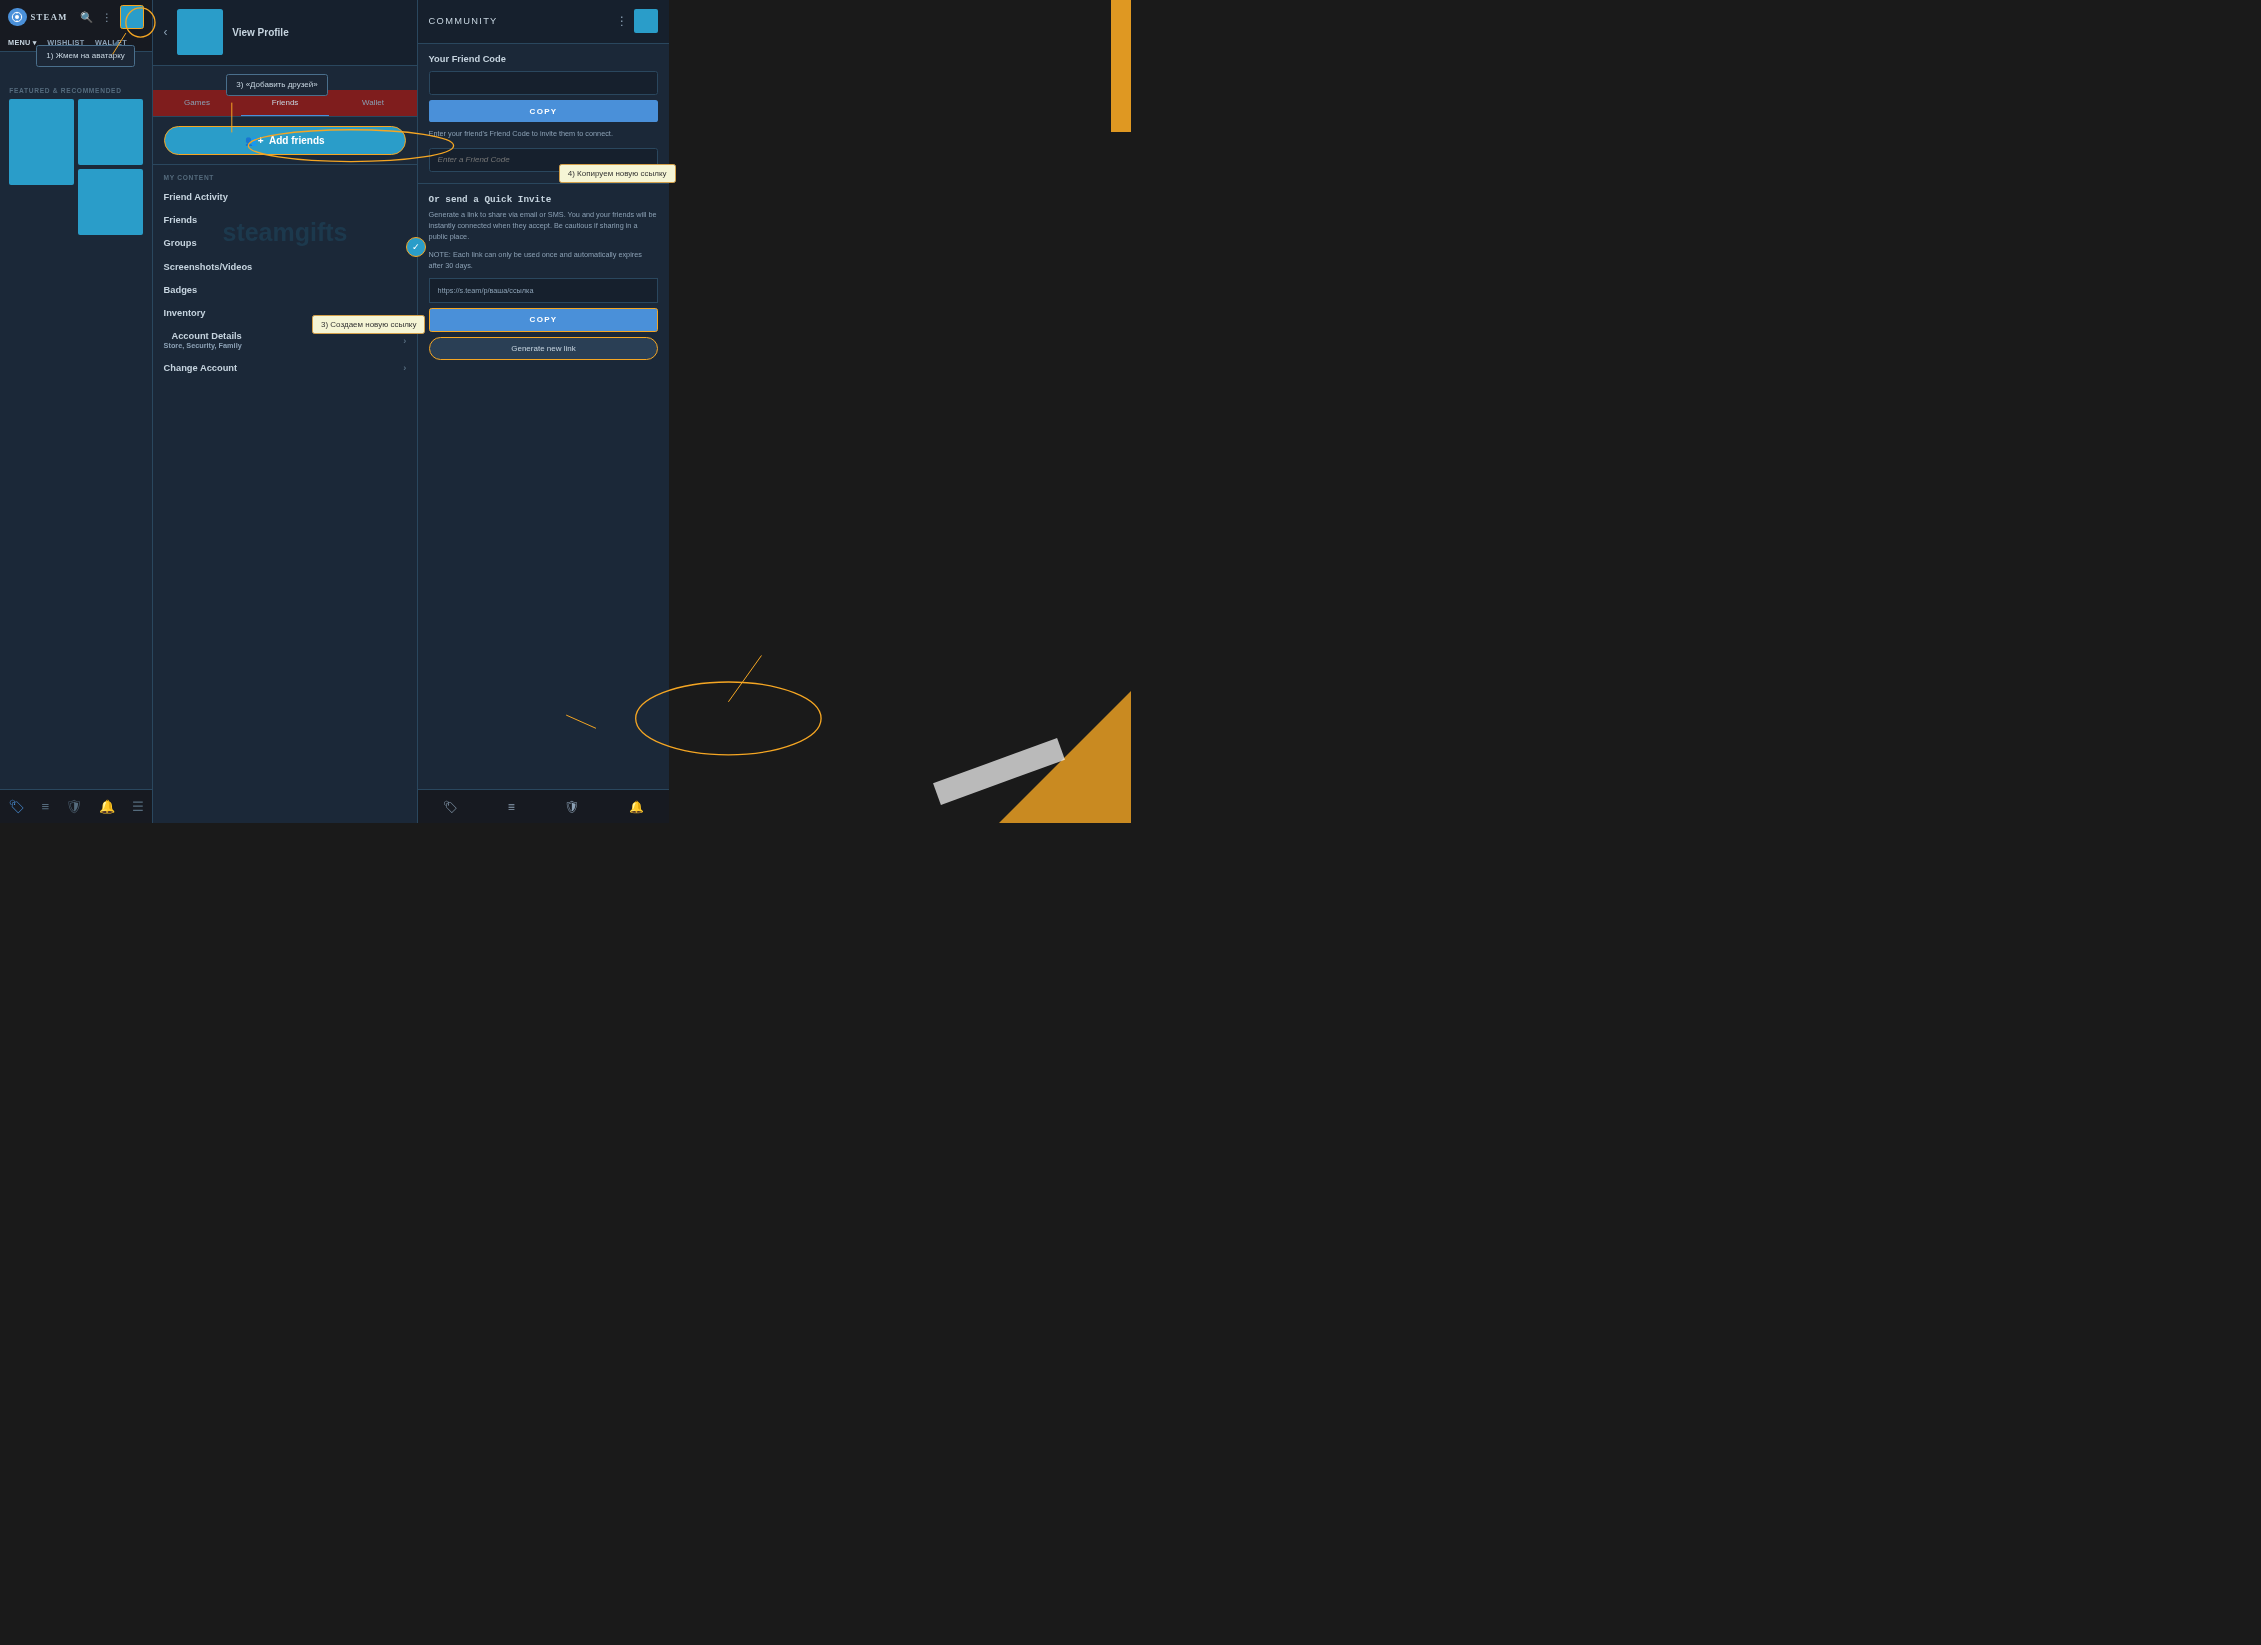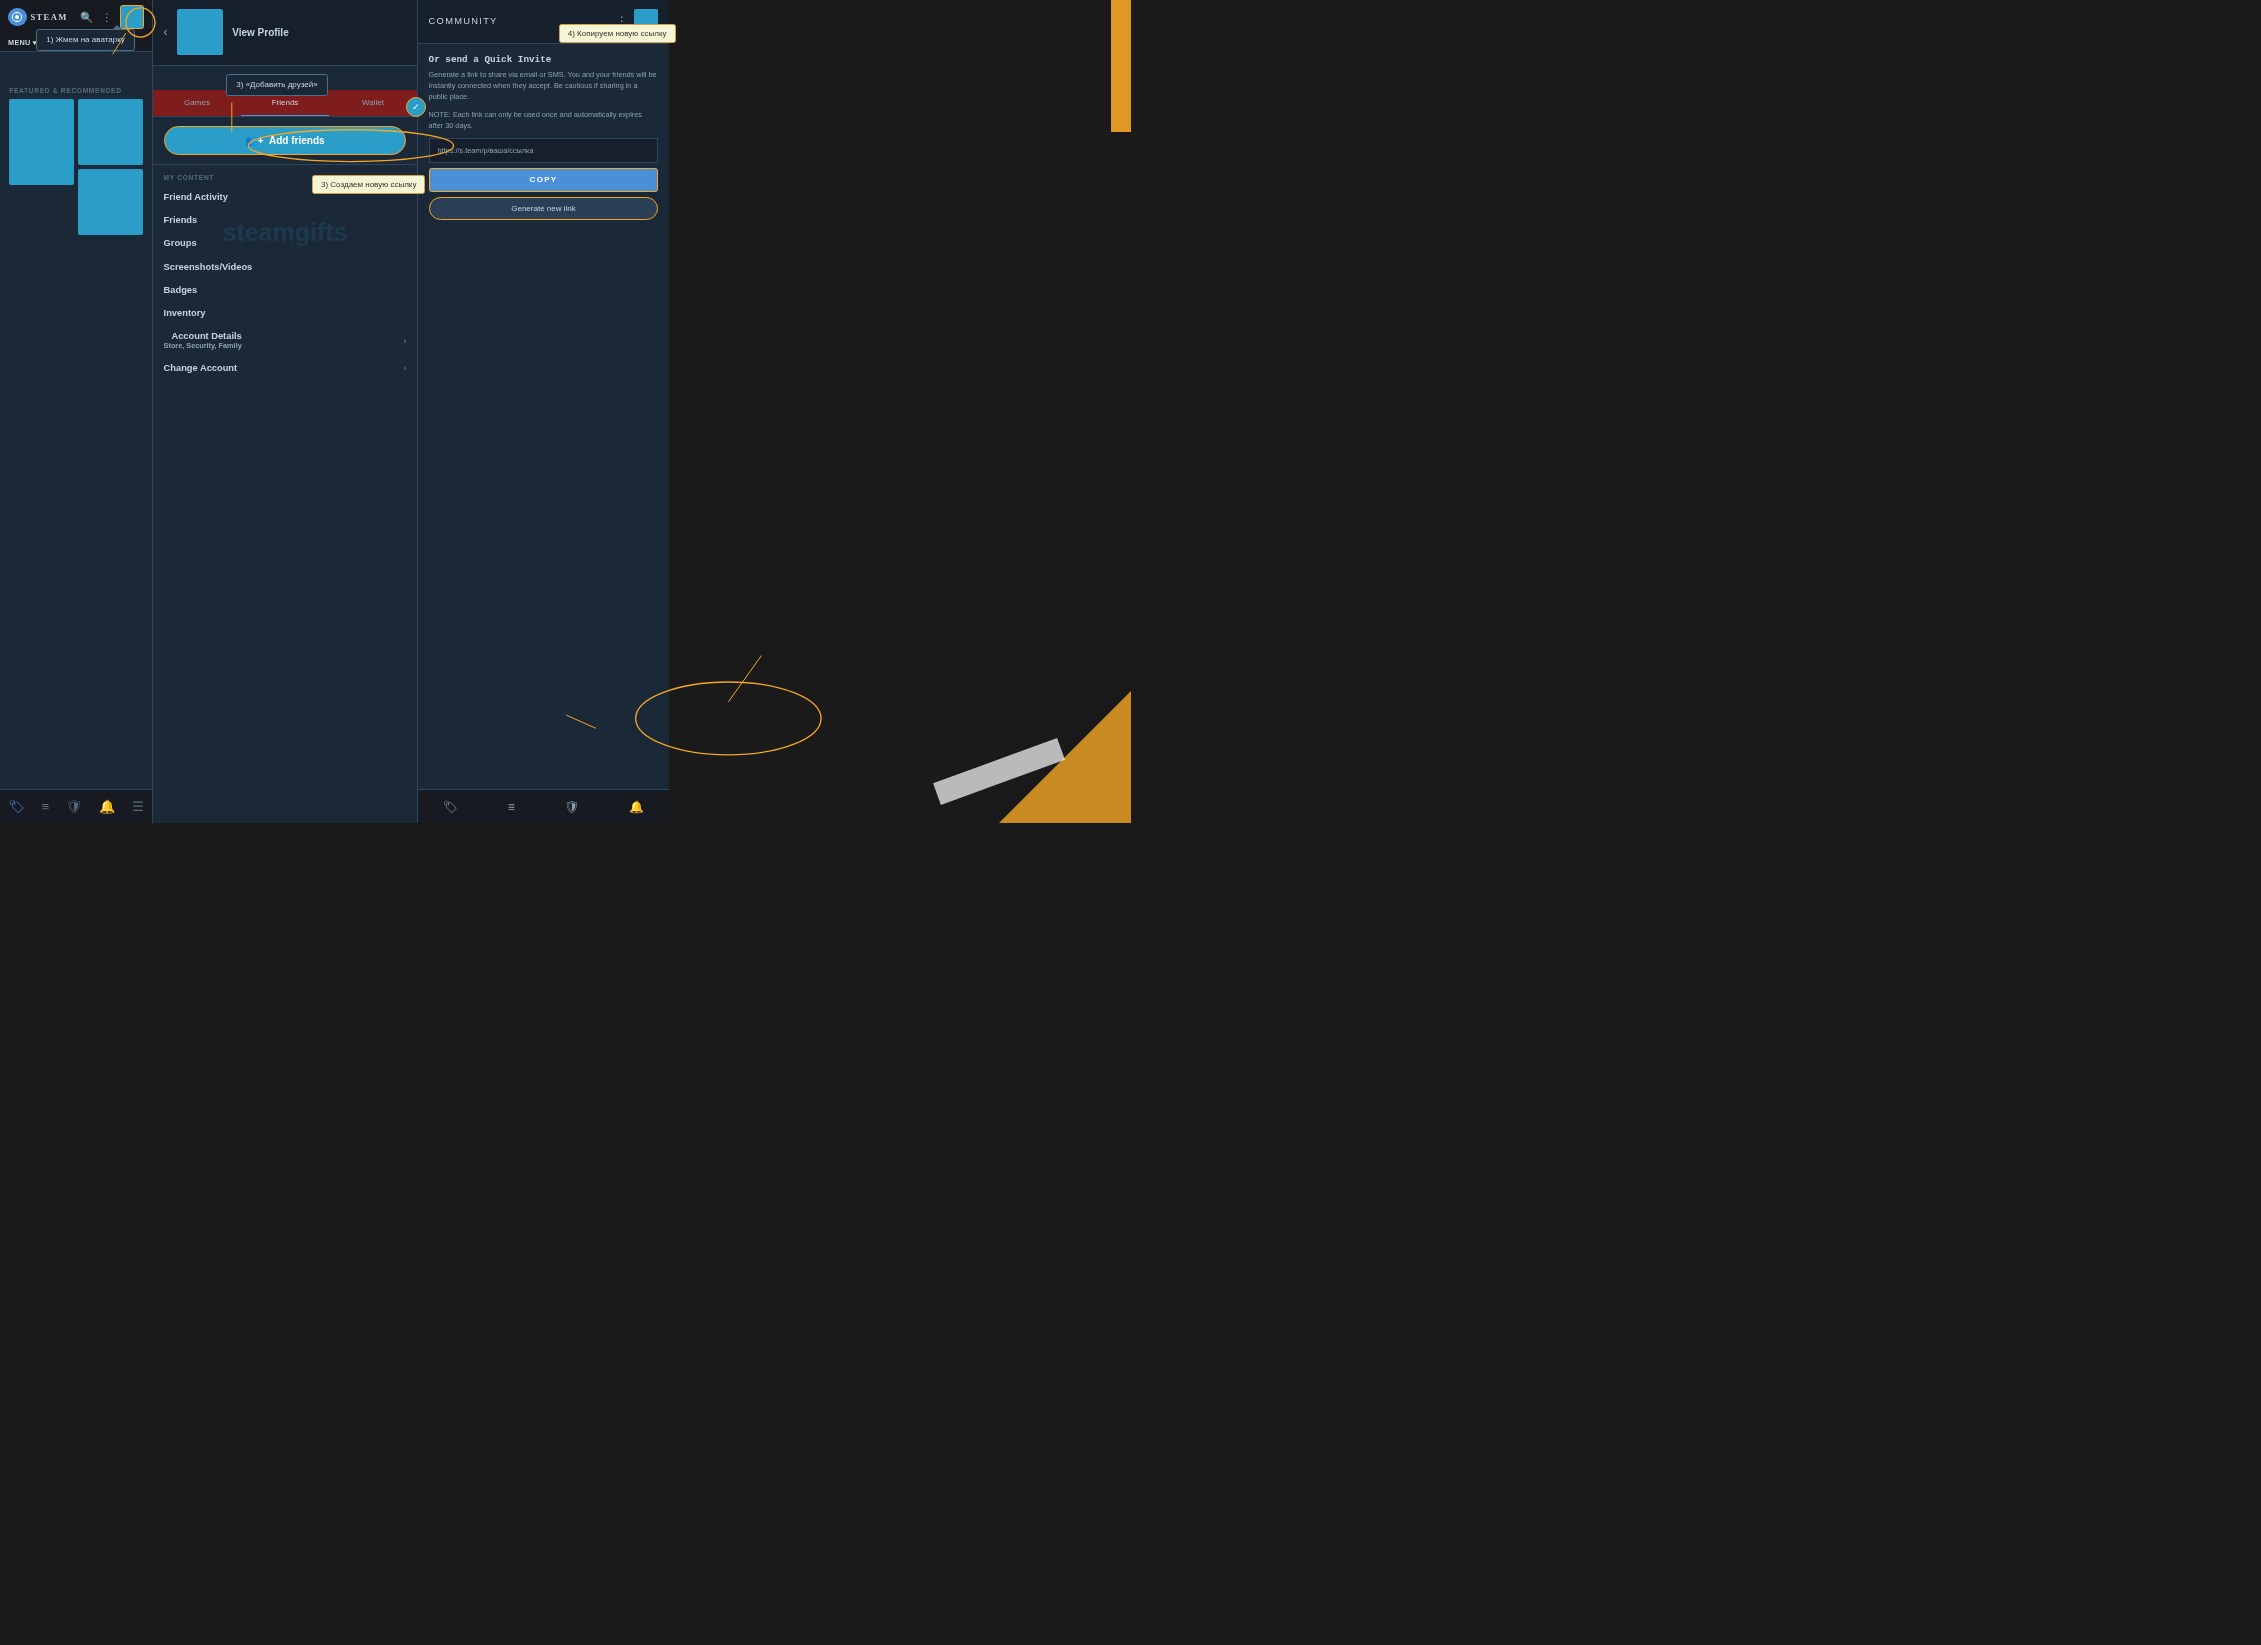--- a/index.html
+++ b/index.html
@@ -156,21 +156,21 @@
       z-index: 100;
     }
     .tooltip-box::before {
       content: '';
       position: absolute;
       border: 4px solid transparent;
     }
 
     
     .tooltip-step1 {
-      top: 29px;
+      top: 45px;
       left: 36px;
     }
     .tooltip-step1::after {
       content: '';
       position: absolute;
       top: -9.3px; right: 13.2px;
       border: 4.6px solid transparent;
       border-bottom-color: #4a6f8c;
     }
 
@@ -676,20 +676,27 @@
 
   <div class="right-panel">
     <div class="community-header">
       <span class="community-title">COMMUNITY</span>
       <div class="community-header-icons">
         <span style="color:#8ba0b4; font-size:12px;">⋮</span>
         <div class="community-avatar"></div>
       </div>
     </div>
 
+    <div class="friend-code-section">
+      <div class="section-title">Your Friend Code</div>
+      <div class="friend-code-display"></div>
+      <button class="copy-btn">COPY</button>
+      <div class="friend-code-desc">Enter your friend's Friend Code to invite them to connect.</div>
+      <input class="friend-code-input" placeholder="Enter a Friend Code" style="">
+    </div>
 
     <div class="quick-invite-section" style="position:relative;">
       <div class="quick-invite-title">Or send a Quick Invite</div>
       <div class="quick-invite-desc">Generate a link to share via email or SMS. You and your friends will be instantly connected when they accept. Be cautious if sharing in a public place.</div>
       <div class="note-text">NOTE: Each link can only be used once and automatically expires after 30 days.</div>
 
       
       <div class="check-icon">✓</div>
 
       <div class="link-display">https://s.team/p/ваша/ссылка</div>

